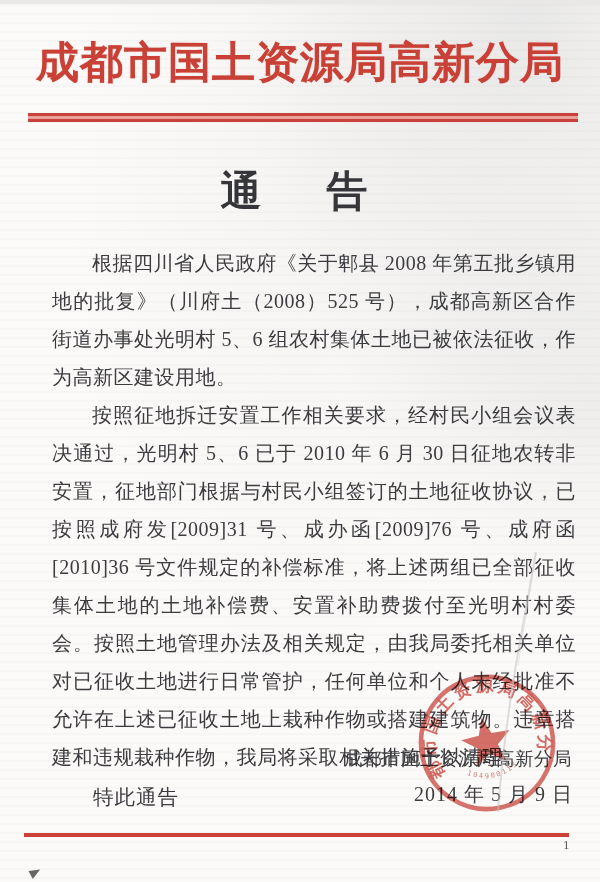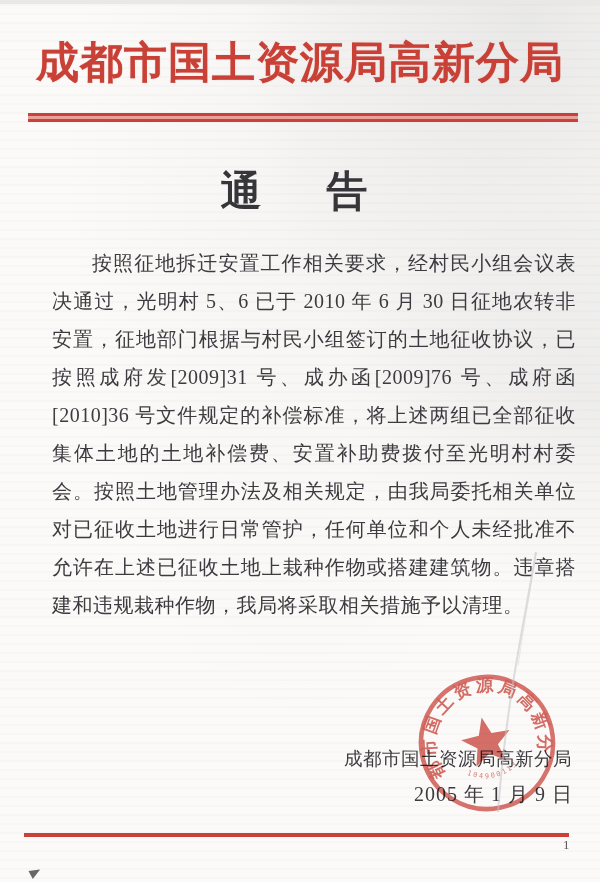--- a/index.html
+++ b/index.html
@@ -103,25 +103,27 @@
 <body>
 
 <div class="page">
 
   <div class="agency-name">成都市国土资源局高新分局</div>
   <div class="header-rule"></div>
 
   <div class="notice-title">通　告</div>
 
   <div class="body-text">
+    <p class="para">根据四川省人民政府《关于郫县 2008 年第五批乡镇用地的批复》（川府土（2008）525 号），成都高新区合作街道办事处光明村 5、6 组农村集体土地已被依法征收，作为高新区建设用地。</p>
     <p class="para">按照征地拆迁安置工作相关要求，经村民小组会议表决通过，光明村 5、6 已于 2010 年 6 月 30 日征地农转非安置，征地部门根据与村民小组签订的土地征收协议，已按照成府发[2009]31 号、成办函[2009]76 号、成府函[2010]36 号文件规定的补偿标准，将上述两组已全部征收集体土地的土地补偿费、安置补助费拨付至光明村村委会。按照土地管理办法及相关规定，由我局委托相关单位对已征收土地进行日常管护，任何单位和个人未经批准不允许在上述已征收土地上栽种作物或搭建建筑物。违章搭建和违规栽种作物，我局将采取相关措施予以清理。</p>
+    <p class="closing">特此通告</p>
   </div>
 
   <div class="signature">成都市国土资源局高新分局</div>
-  <div class="date-line">2005 年 1 月 9 日</div>
+  <div class="date-line">2014 年 5 月 9 日</div>
 
   <svg class="seal" viewBox="0 0 150 150">
     <g transform="rotate(-12 75 75)">
       <circle cx="75" cy="75" r="66" fill="none" stroke="#d0544c" stroke-width="4.5" opacity=".88"></circle>
       <polygon fill="#d0544c" opacity=".9" points="75,51 81.47,68.1 99.73,68.97 85.46,80.4 90.28,98.03 75,87.8 59.72,98.03 64.54,80.4 50.27,68.97 68.53,68.1" transform="translate(0,-2)"></polygon>
       <path id="sealArc" d="M 31 102.7 A 52 52 0 1 1 119 102.7" fill="none"></path>
       <text font-size="17.5" letter-spacing="3.5" fill="#d0544c" opacity=".92" font-family="Liberation Serif, DejaVu Serif, serif" font-weight="bold">
         <textPath href="#sealArc" startOffset="50%" text-anchor="middle">成都市国土资源局高新分局</textPath>
       </text>
       <path id="sealBottomArc" d="M 40 94 A 46 46 0 0 0 110 94" fill="none"></path>

